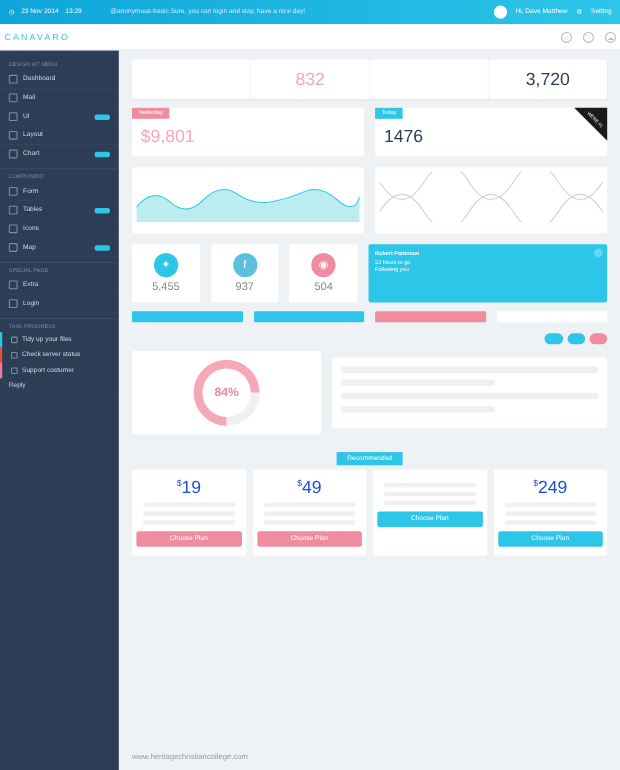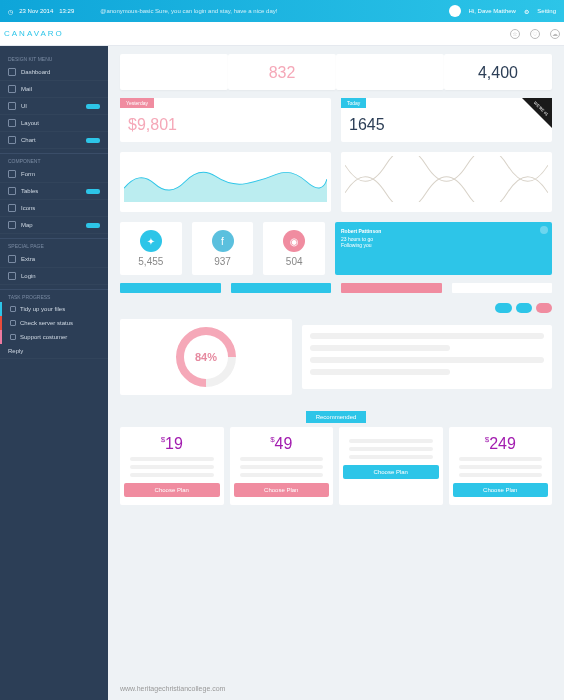--- a/index.html
+++ b/index.html
@@ -62,21 +62,21 @@
 .gauge-card{flex:1;background:#fff;padding:8px;border-radius:2px;display:flex;align-items:center;justify-content:center}
 .gauge{width:60px;height:60px;border-radius:50%;border:8px solid #f5a8b8;border-right-color:#f0f0f0;transform:rotate(45deg);display:flex;align-items:center;justify-content:center}
 .gauge .pct{transform:rotate(-45deg);font-size:11px;color:#e68aa0;font-weight:600}
 .lines{flex:1.5;background:#fff;padding:8px;border-radius:2px}
 .line{height:6px;background:#f0f0f0;margin-bottom:6px;border-radius:3px}
 .line.short{width:60%}
 .reco{text-align:center;margin-bottom:4px}
 .reco-badge{display:inline-block;background:#2dc5e8;color:#fff;font-size:6px;padding:3px 10px}
 .price-row{display:flex;gap:6px;margin-bottom:8px}
 .price{flex:1;background:#fff;padding:8px 4px;text-align:center;border-radius:2px}
-.price .amt{font-size:16px;color:#a21caf;font-weight:300}
+.price .amt{font-size:16px;color:#1d4ed8;font-weight:300}
 .price .amt .cur{font-size:8px;vertical-align:top}
 .price .feat{height:4px;background:#f0f0f0;margin:4px 6px;border-radius:2px}
 .plan-btn{font-size:6px;padding:4px 0;color:#fff;margin-top:6px;border-radius:2px}
 .footer-water{position:absolute;bottom:8px;left:12px;font-size:7px;color:#999}
 </style>
 </head>
 <body>
 
 <div class="topbar">
   <div class="topbar-left">
@@ -180,32 +180,32 @@
         <div class="stat">
           <div class="lbl"></div>
           <div class="val c-pink">832</div>
         </div>
         <div class="stat">
           <div class="lbl"></div>
           <div class="val c-gray"></div>
         </div>
         <div class="stat">
           <div class="lbl"></div>
-          <div class="val c-dark">4,400</div>
+          <div class="val c-dark">3,720</div>
         </div>
       </div>
 
     <div class="money-row" id="money-row">
         <div class="money">
           <span class="badge b-pink">Yesterday</span>
           <div class="mval c-pink">$9,801</div>
         </div>
         <div class="money">
           <span class="badge b-cyan">Today</span>
-          <div class="mval c-dark">1645</div>
+          <div class="mval c-dark">1476</div>
           <div class="ribbon"></div>
           <div class="ribbon-txt">WE'RE #1</div>
         </div>
       </div>
 
     <div class="chart-row">
       <div class="chart">
         <svg class="wave" viewBox="0 0 200 50" preserveAspectRatio="none">
           <path d="M0,35 Q15,15 30,30 T60,28 T90,22 T120,30 T150,20 T180,28 T200,25 L200,50 L0,50 Z" fill="#9ee5ea" opacity="0.7"></path>
           <path d="M0,35 Q15,15 30,30 T60,28 T90,22 T120,30 T150,20 T180,28 T200,25" fill="none" stroke="#2dc5e8" stroke-width="1"></path>

